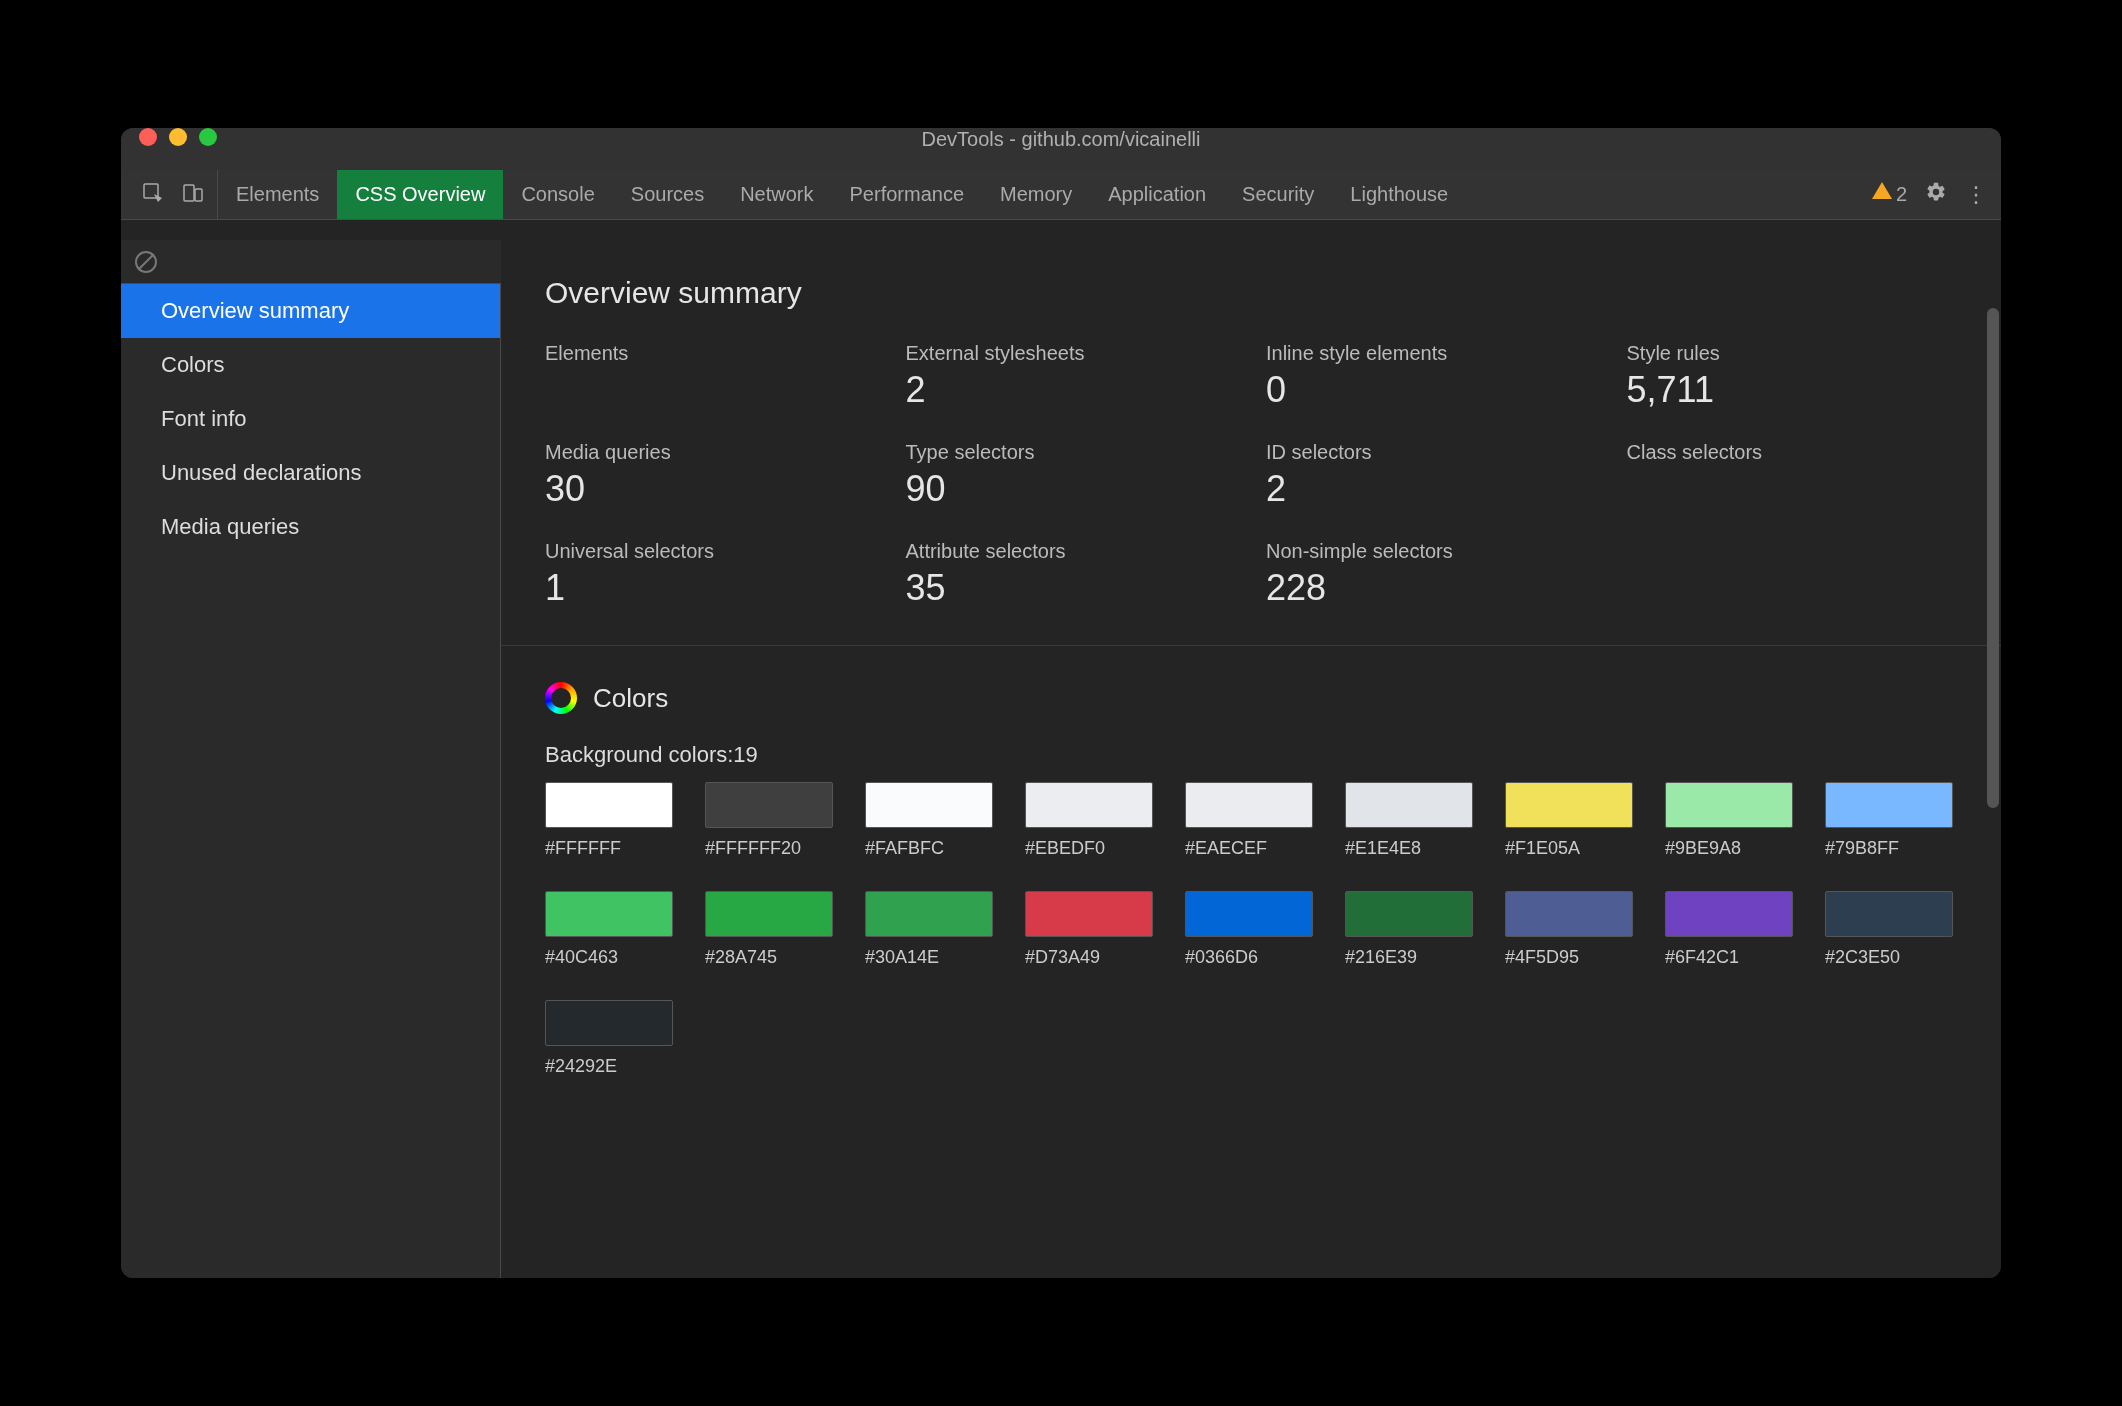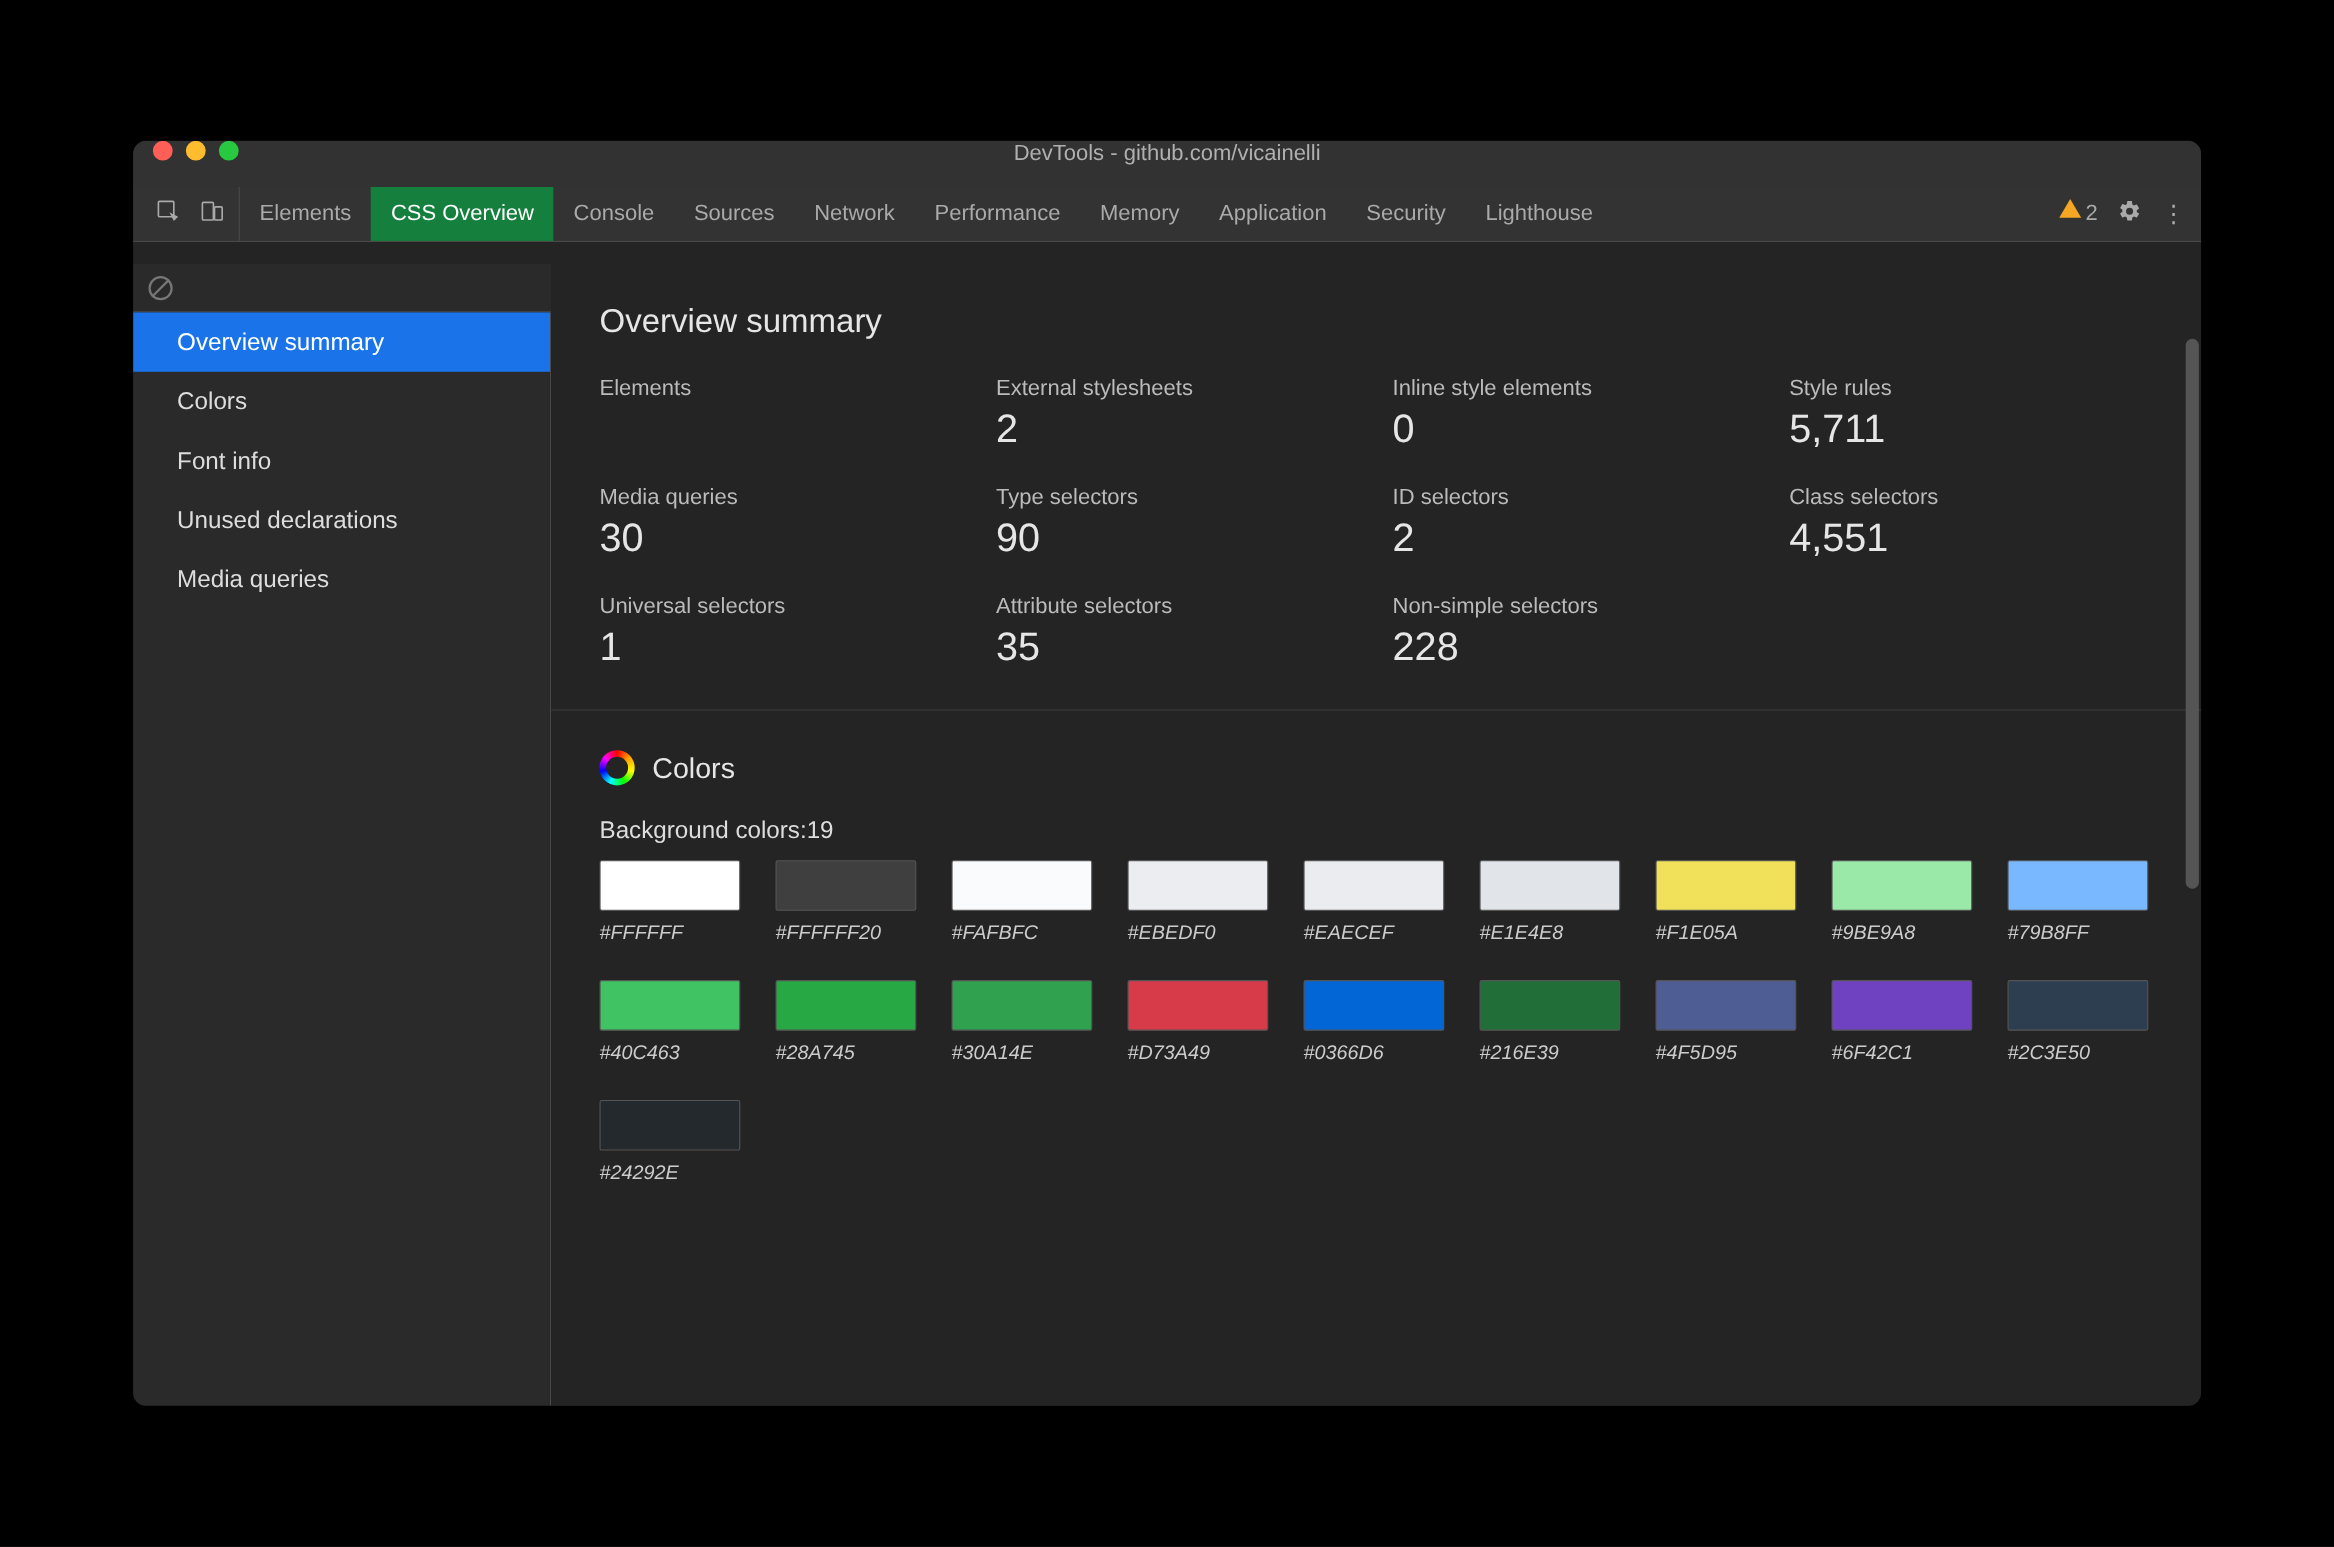--- a/index.html
+++ b/index.html
@@ -81,21 +81,21 @@
   .section-header { display:flex; align-items:center; gap:16px; margin-bottom:28px;}
   .color-ring {
     width:32px; height:32px; border-radius:50%;
     background: conic-gradient(red,orange,yellow,lime,cyan,blue,magenta,red);
     position:relative;
   }
   .color-ring::after { content:""; position:absolute; inset:6px; background:#242424; border-radius:50%;}
   .colors-title { color:#e6e6e6; font-size:26px;}
   .bg-label { color:#ddd; font-size:22px; margin-bottom:14px;}
   .swatch-grid { display:flex; flex-wrap:wrap; gap: 32px 32px; }
-  .swatch { width:128px;font-style:italic; }
+  .swatch { width:128px; }
   .sw-box { width:128px; height:46px; border-radius:2px; border:1px solid #555;}
   .sw-label { color:#ccc; font-size:18px; margin-top:10px;}
   .scrollbar { position:absolute; right:2px; top:180px; width:12px; height:500px; background:#555; border-radius:6px;}
   .window { position:relative; }
 </style>
 </head>
 <body>
 
 <div class="window">
 
@@ -188,21 +188,20 @@
             <div>
               <div class="stat-label">Type selectors</div>
               <div class="stat-value">90</div>
             </div>
             <div>
               <div class="stat-label">ID selectors</div>
               <div class="stat-value">2</div>
             </div>
             <div>
               <div class="stat-label">Class selectors</div>
-              <div class="stat-value">4,551</div>
             </div>
             <div>
               <div class="stat-label">Universal selectors</div>
               <div class="stat-value">1</div>
             </div>
             <div>
               <div class="stat-label">Attribute selectors</div>
               <div class="stat-value">35</div>
             </div>
             <div>

